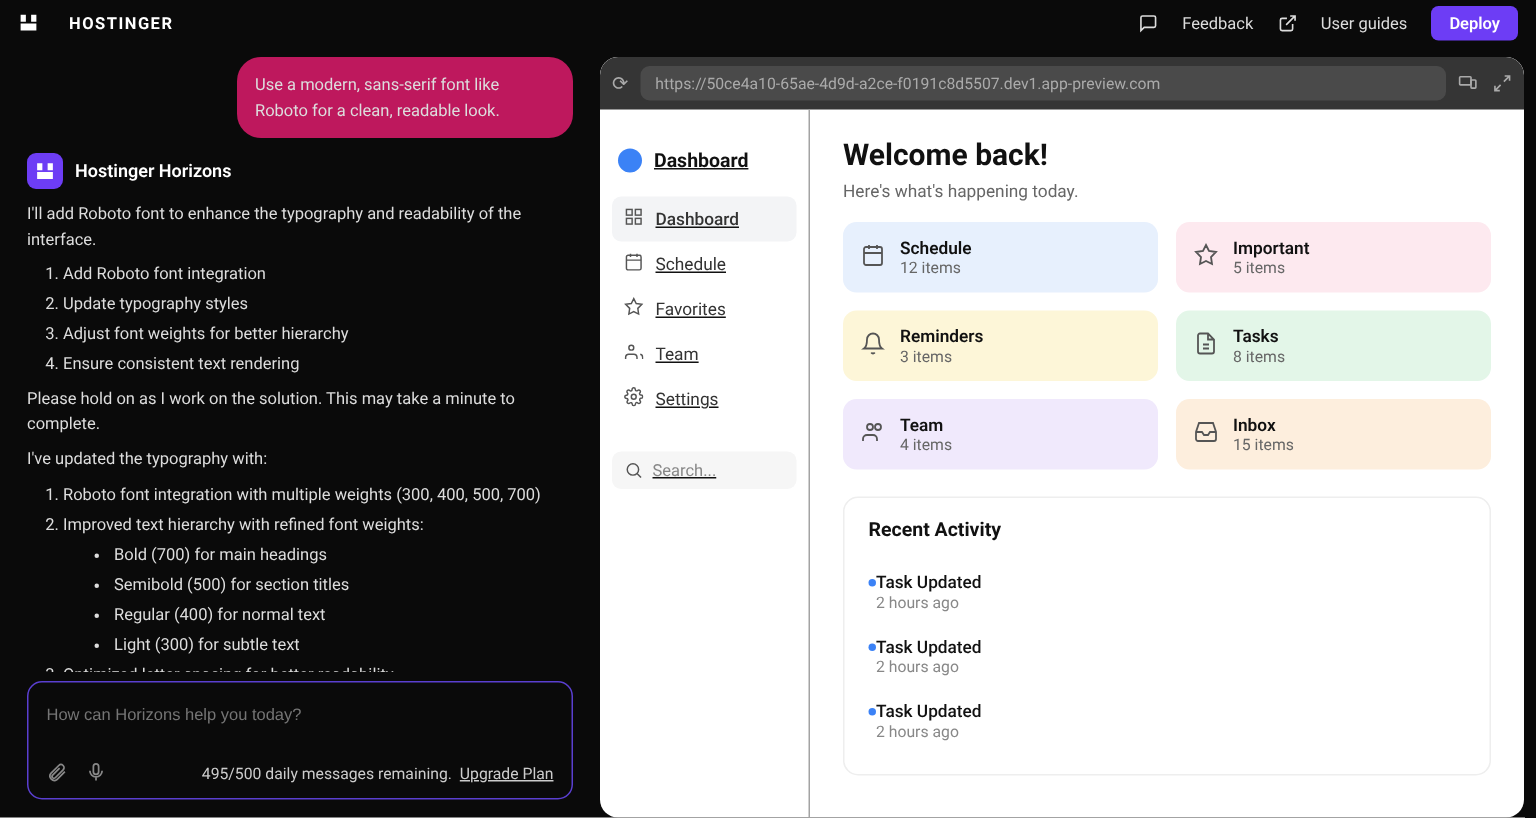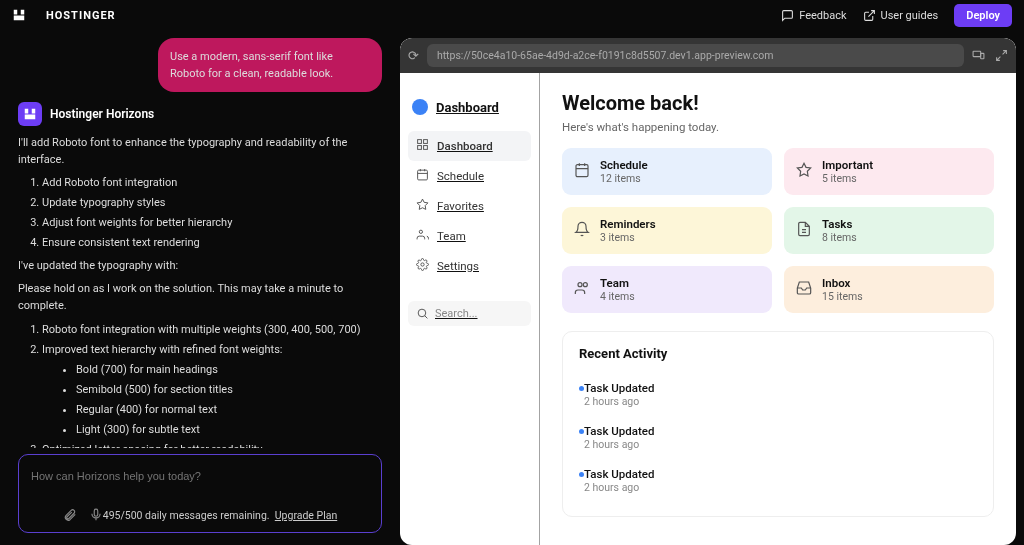--- a/index.html
+++ b/index.html
@@ -1,36 +1,36 @@
 <!DOCTYPE html>
 <html><head>
 <meta charset="utf-8">
 <style>
 * { margin:0; padding:0; box-sizing:border-box; }
 body { background:#0a0a0a; font-family:-apple-system,BlinkMacSystemFont,'Segoe UI',Roboto,sans-serif; color:#fff; overflow:hidden; width:1024px; height:545px; }
 .topbar { height:30px; display:flex; align-items:center; justify-content:space-between; padding:0 12px; font-size:11px; }
 .brand { display:flex; align-items:center; gap:20px; font-weight:700; letter-spacing:1px; }
 .brand-logo { width:14px; height:14px; }
 .top-actions { display:flex; align-items:center; gap:16px; }
-.top-link { display:flex; gap:5px; color:#ddd; cursor:pointer; }
+.top-link { display:flex; gap:16px; color:#ddd; cursor:pointer; }
 .deploy-btn { background:#6d3df5; padding:5px 12px; border-radius:5px; font-weight:600; cursor:pointer; }
 .main { display:flex; height:515px; }
 .left { width:400px; padding:0 18px; display:flex; flex-direction:column; position:relative; }
 .chat-scroll { flex:1; overflow:hidden; font-size:11px; line-height:1.55; }
 .user-msg { background:#be185d; border-radius:16px; padding:10px 12px; margin:8px 0 10px 140px; color:#ddd; }
 .bot-header { display:flex; align-items:center; gap:8px; margin:8px 0; }
 .bot-avatar { width:24px; height:24px; border-radius:6px; background:#6d3df5; display:flex; align-items:center; justify-content:center; }
 .bot-name { font-weight:600; font-size:12px; }
 .bot-text { color:#ddd; margin:6px 0; }
 .bot-list { padding-left:24px; margin:6px 0; }
 .bot-list li { margin:3px 0; color:#ddd; }
 .bot-sublist { list-style:disc; padding-left:34px; }
 .input-area { border:1px solid #5a3fd0; border-radius:10px; padding:10px 12px; margin-top:6px; margin-bottom:12px; }
 .input-area input { background:transparent; border:none; outline:none; color:#fff; width:100%; font-size:11px; }
-.input-row { display:flex; justify-content:center; align-items:center; margin-top:24px; font-size:10.5px; color:#ccc; }
+.input-row { display:flex; justify-content:space-between; align-items:center; margin-top:24px; font-size:10.5px; color:#ccc; }
 .input-icons { display:flex; gap:12px; color:#888; }
 .upgrade { text-decoration:underline; cursor:pointer; }
 .right { flex:1; padding:8px 8px 0 0; }
 .browser { background:#fff; border-radius:12px; height:100%; display:flex; flex-direction:column; overflow:hidden; }
 .url-row { background:#353535; display:flex; align-items:center; gap:8px; padding:6px 8px; border-radius:12px 12px 0 0;}
 .reload { color:#aaa; cursor:pointer; font-size:13px; }
 .urlbar { flex:1; background:#4a4a4a; border-radius:6px; padding:5px 10px; color:#aaa; font-size:10.5px; }
 .url-icons { display:flex; gap:10px; color:#aaa; }
 .app { flex:1; display:flex; color:#111; }
 .sidebar { width:140px; padding:26px 8px; border-right:1px solid #a3a3a3;text-decoration:underline; }
@@ -95,22 +95,22 @@
         </div>
         <div class="bot-name">Hostinger Horizons</div>
       </div>
       <div class="bot-text">I'll add Roboto font to enhance the typography and readability of the interface.</div>
       <ol class="bot-list" id="plan-list">
           <li>Add Roboto font integration</li>
           <li>Update typography styles</li>
           <li>Adjust font weights for better hierarchy</li>
           <li>Ensure consistent text rendering</li>
         </ol>
+      <div class="bot-text">Please hold on as I work on the solution. This may take a minute to complete.</div>
       <div class="bot-text">I've updated the typography with:</div>
-      <div class="bot-text">Please hold on as I work on the solution. This may take a minute to complete.</div>
       <ol class="bot-list" id="details-list">
           <li>Roboto font integration with multiple weights (300, 400, 500, 700)</li>
           <li>Improved text hierarchy with refined font weights:</li>
           <ul class="bot-sublist">
             <li>Bold (700) for main headings</li>
             <li>Semibold (500) for section titles</li>
             <li>Regular (400) for normal text</li>
             <li>Light (300) for subtle text</li>
           </ul>
           <li>Optimized letter spacing for better readability</li>

